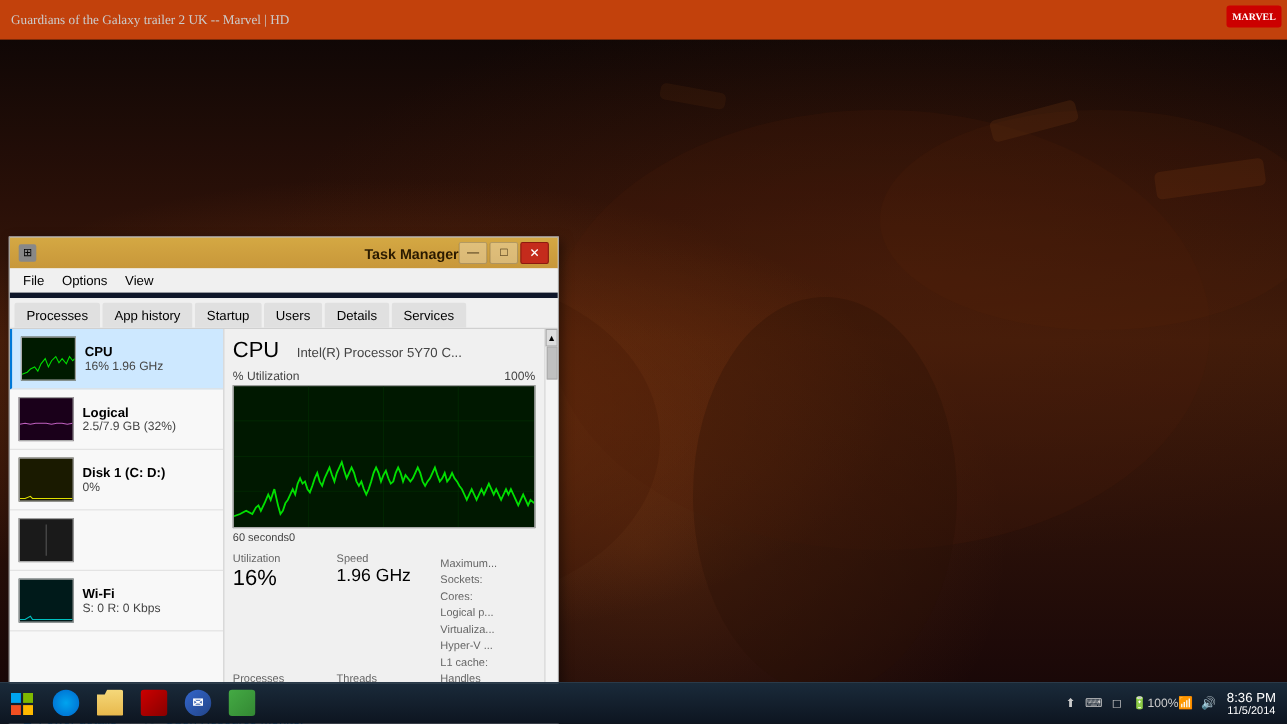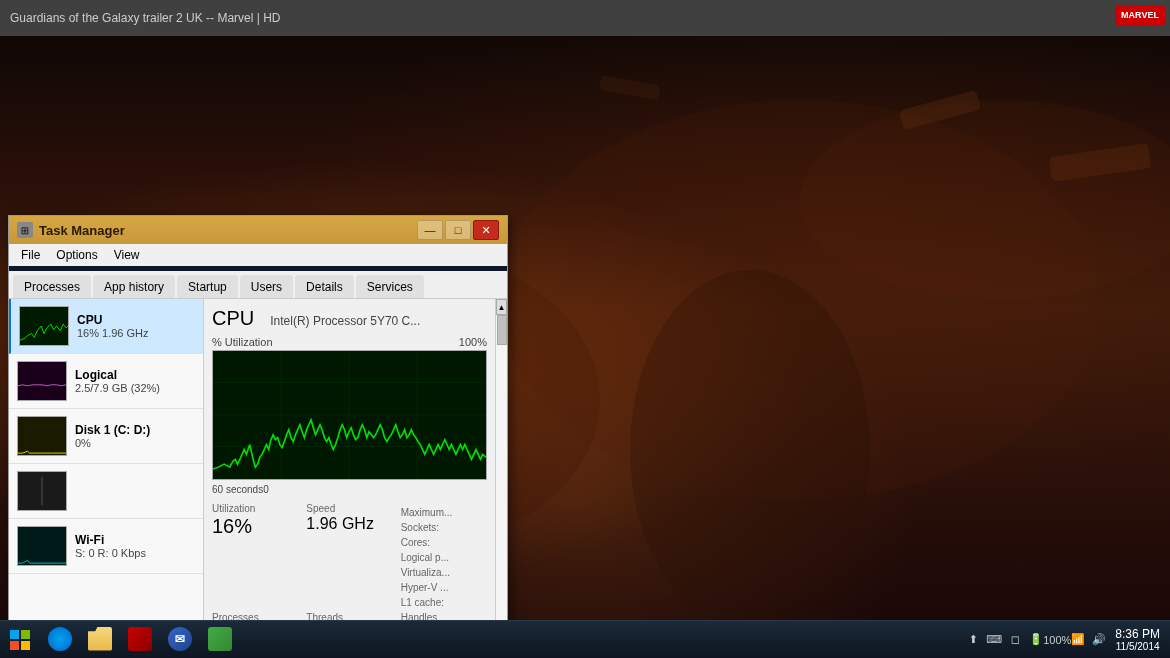--- a/index.html
+++ b/index.html
@@ -34,26 +34,27 @@
         radial-gradient(ellipse at 50% 80%, rgba(200,100,30,0.2) 0%, transparent 40%),
         linear-gradient(180deg, #0a0505 0%, #2a1008 30%, #3d1a0a 50%, #1a0808 100%);
     }
 
     
     .yt-titlebar {
       position: absolute;
       top: 0; left: 0;
       width: 1170px;
       height: 30px;
-      background: #404040;
+      background: #c2410c;
       display: flex;
       align-items: center;
       justify-content: space-between;
       padding: 18px 10px;
       z-index: 10;
+      font-family: Liberation Serif, serif;
     }
 
     .yt-title {
       color: #ccc;
       font-size: 12px;
     }
 
     .yt-share-icon {
       color: #ccc;
       font-size: 14px;
@@ -221,20 +222,21 @@
       align-items: center;
       justify-content: center;
       font-size: 10px;
     }
 
     .tm-title {
       flex: 1;
       font-size: 13px;
       color: #2a1a00;
       font-weight: 600;
+      text-align: right;
     }
 
     .tm-controls {
       display: flex;
       gap: 2px;
     }
 
     .tm-btn {
       width: 26px;
       height: 20px;

